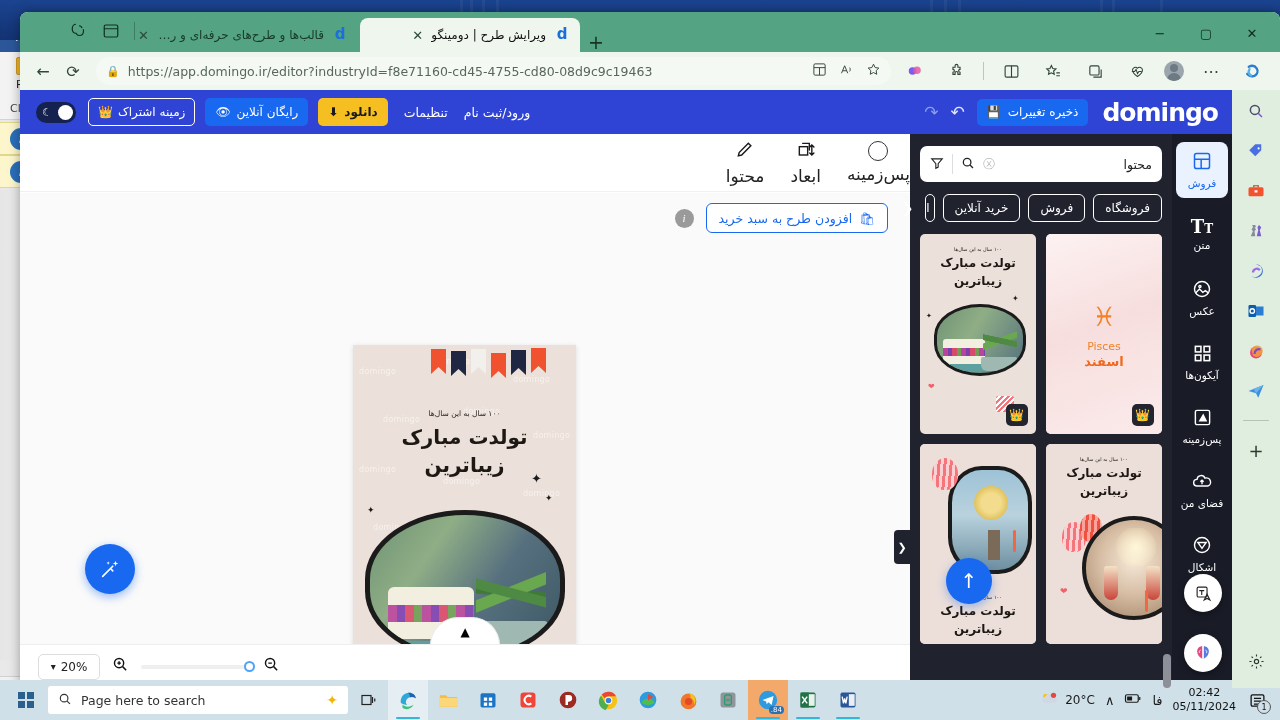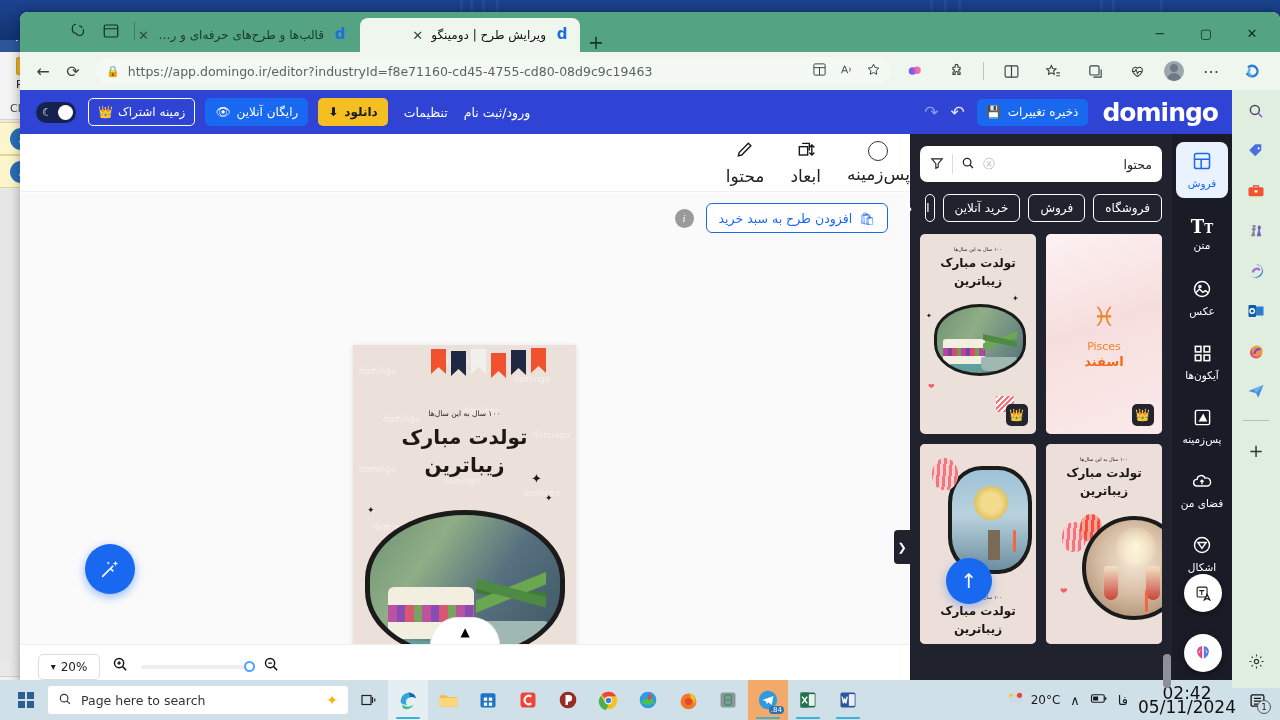--- a/index.html
+++ b/index.html
@@ -431,21 +431,21 @@
     cursor: pointer; position: relative; font-size: 17px;
   }
   .tb-icon.running::after {
     content: ""; position: absolute; bottom: 1px; left: 8px; width: 24px; height: 2.5px;
     background: #39b3d7; border-radius: 2px;
   }
   .tb-icon.active { background: rgba(255,255,255,.45); }
   .tb-icon.highlight { background: #f3a96a; }
   #tray { margin-left: auto; display: flex; align-items: center; gap: 10px; padding-right: 8px; }
   #weather { display: flex; align-items: center; gap: 6px; font-size: 12px; color: #1a1a1a; cursor: pointer; }
-  #clock { font-size: 17px; color: #111; line-height: 14px; text-align: center; cursor: pointer; }
+  #clock { font-size: 11px; color: #111; line-height: 14px; text-align: center; cursor: pointer; }
   #notif {
     width: 22px; height: 22px; display: flex; align-items: center; justify-content: center;
     position: relative; cursor: pointer;
   }
   #notif-count {
     position: absolute; right: -3px; bottom: -3px; width: 14px; height: 14px; border-radius: 50%;
     background: #cfe0e8; border: 1px solid #555; font-size: 8px; color: #111;
     display: flex; align-items: center; justify-content: center;
   }
   .tray-ic { font-size: 13px; color: #1a1a1a; cursor: pointer; }

